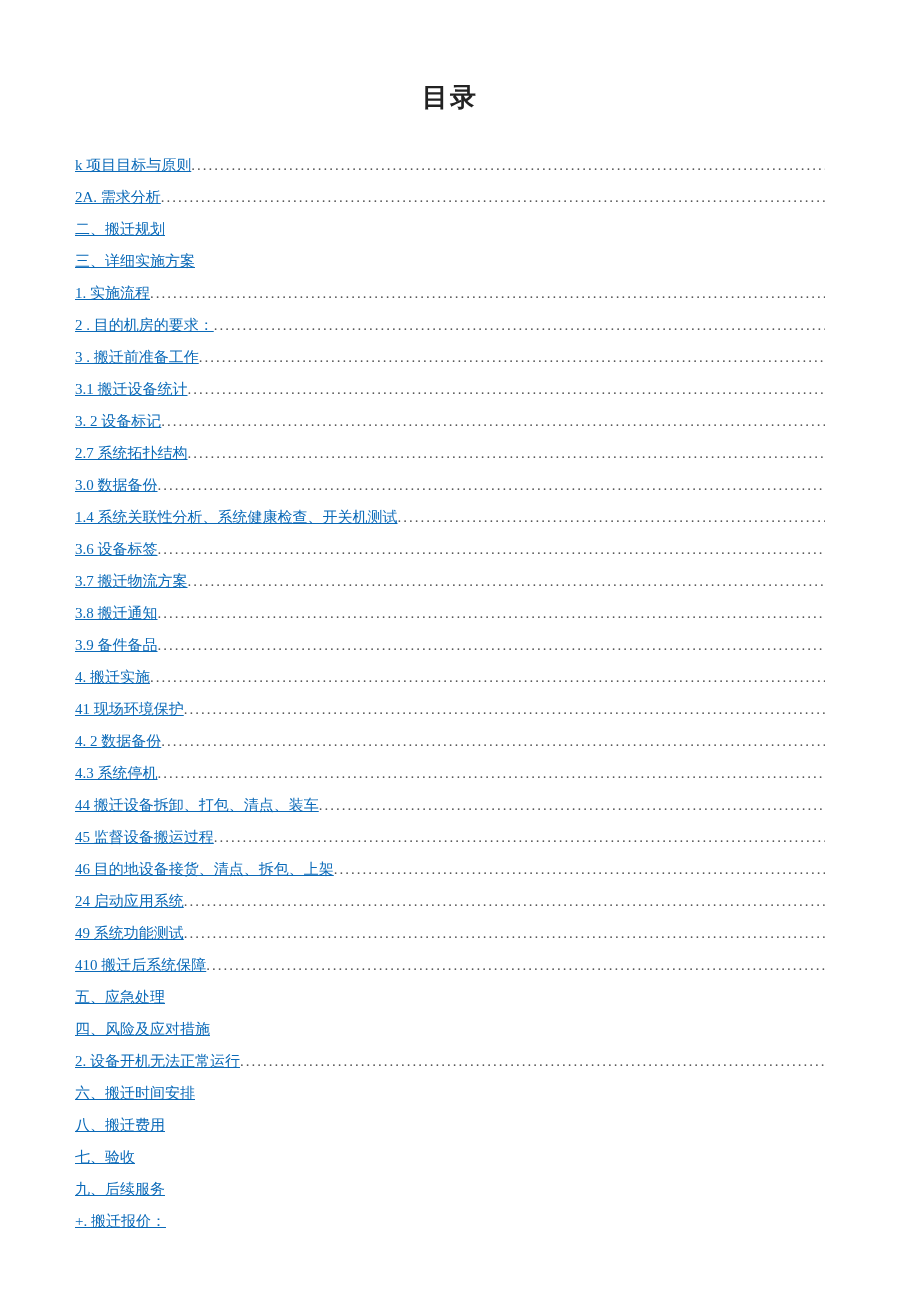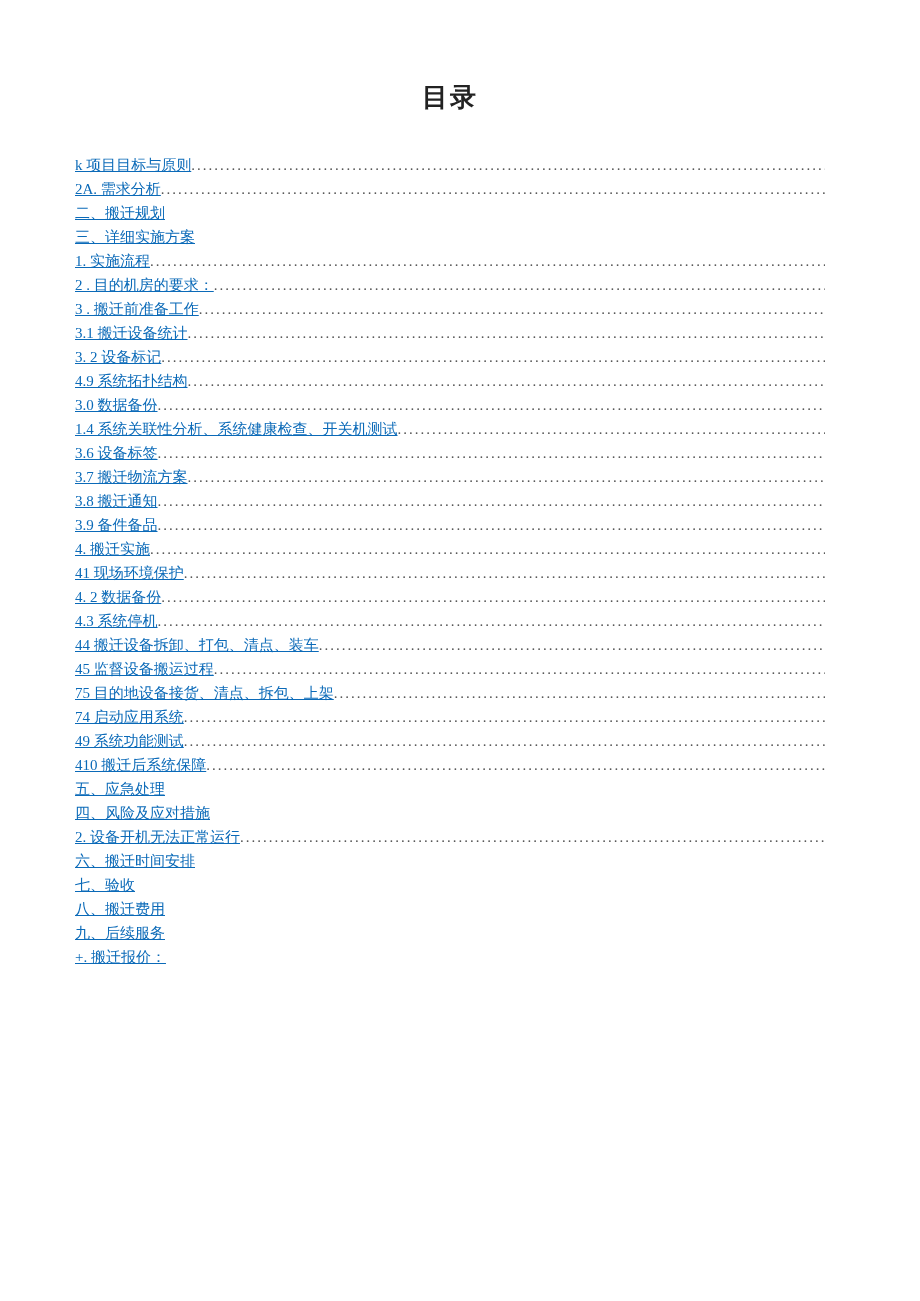--- a/index.html
+++ b/index.html
@@ -27,21 +27,21 @@
   }
   .toc {
     list-style: none;
     padding: 0;
     margin: 0;
   }
   .toc li {
     display: flex;
     align-items: baseline;
     line-height: 1.6;
-    margin: 0 0;
+    margin: 8px 0;
     white-space: nowrap;
     text-align: right;
   }
   .toc .link {
     color: #0b6ab8;
     text-decoration: underline;
     flex: 0 0 auto;
   }
   .toc .dots {
     flex: 1 1 auto;
@@ -94,21 +94,21 @@
       </li>
       <li>
         <span class="link">3.1  搬迁设备统计</span>
         <span class="dots"></span>
       </li>
       <li>
         <span class="link">3.  2 设备标记</span>
         <span class="dots"></span>
       </li>
       <li>
-        <span class="link">4.9 系统拓扑结构</span>
+        <span class="link">2.7 系统拓扑结构</span>
         <span class="dots"></span>
       </li>
       <li>
         <span class="link">3.0 数据备份</span>
         <span class="dots"></span>
       </li>
       <li>
         <span class="link">1.4 系统关联性分析、系统健康检查、开关机测试</span>
         <span class="dots"></span>
       </li>
@@ -146,25 +146,25 @@
       </li>
       <li>
         <span class="link">44 搬迁设备拆卸、打包、清点、装车</span>
         <span class="dots"></span>
       </li>
       <li>
         <span class="link">45 监督设备搬运过程</span>
         <span class="dots"></span>
       </li>
       <li>
-        <span class="link">75 目的地设备接货、清点、拆包、上架</span>
-        <span class="dots"></span>
-      </li>
-      <li>
-        <span class="link">74 启动应用系统</span>
+        <span class="link">46 目的地设备接货、清点、拆包、上架</span>
+        <span class="dots"></span>
+      </li>
+      <li>
+        <span class="link">24 启动应用系统</span>
         <span class="dots"></span>
       </li>
       <li>
         <span class="link">49 系统功能测试</span>
         <span class="dots"></span>
       </li>
       <li>
         <span class="link">410 搬迁后系统保障</span>
         <span class="dots"></span>
       </li>
@@ -178,25 +178,25 @@
       </li>
       <li>
         <span class="link">2. 设备开机无法正常运行</span>
         <span class="dots"></span>
       </li>
       <li class="no-dots">
         <span class="link">六、搬迁时间安排</span>
         <span class="dots"></span>
       </li>
       <li class="no-dots">
+        <span class="link">八、搬迁费用</span>
+        <span class="dots"></span>
+      </li>
+      <li class="no-dots">
         <span class="link">七、验收</span>
-        <span class="dots"></span>
-      </li>
-      <li class="no-dots">
-        <span class="link">八、搬迁费用</span>
         <span class="dots"></span>
       </li>
       <li class="no-dots">
         <span class="link">九、后续服务</span>
         <span class="dots"></span>
       </li>
       <li class="no-dots">
         <span class="link">+. 搬迁报价：</span>
         <span class="dots"></span>
       </li>

